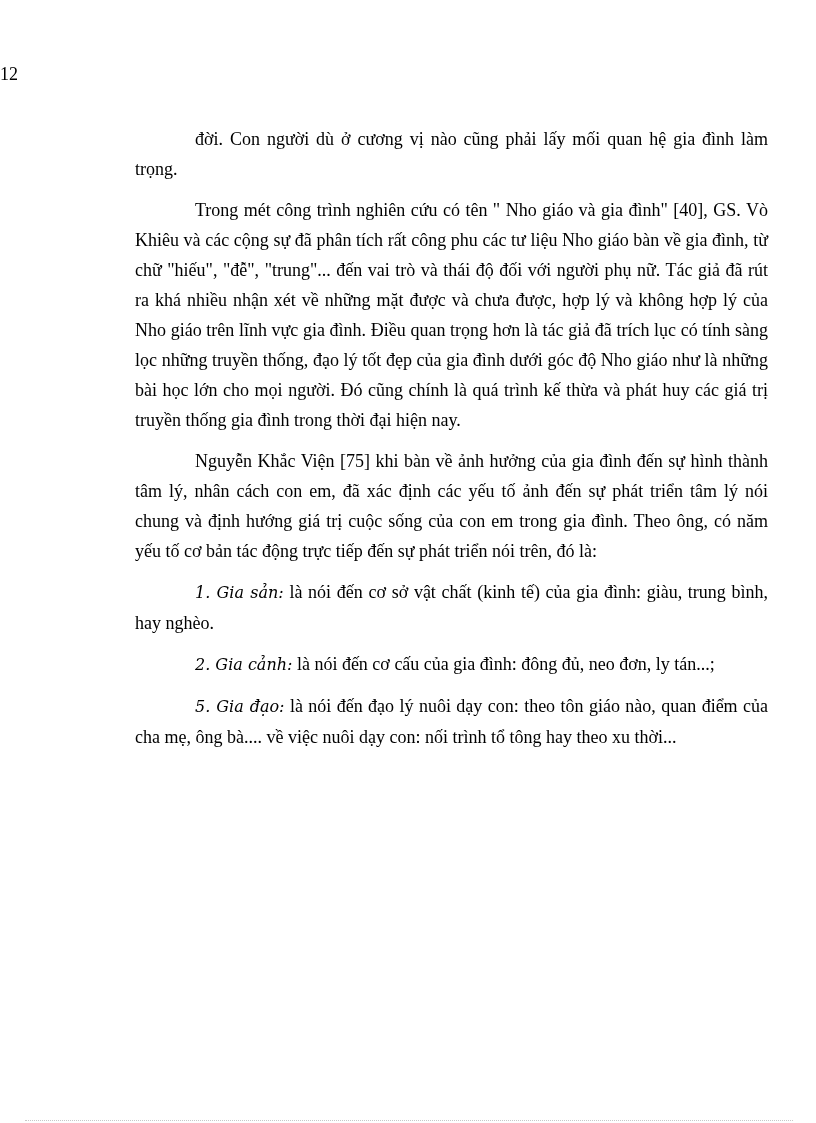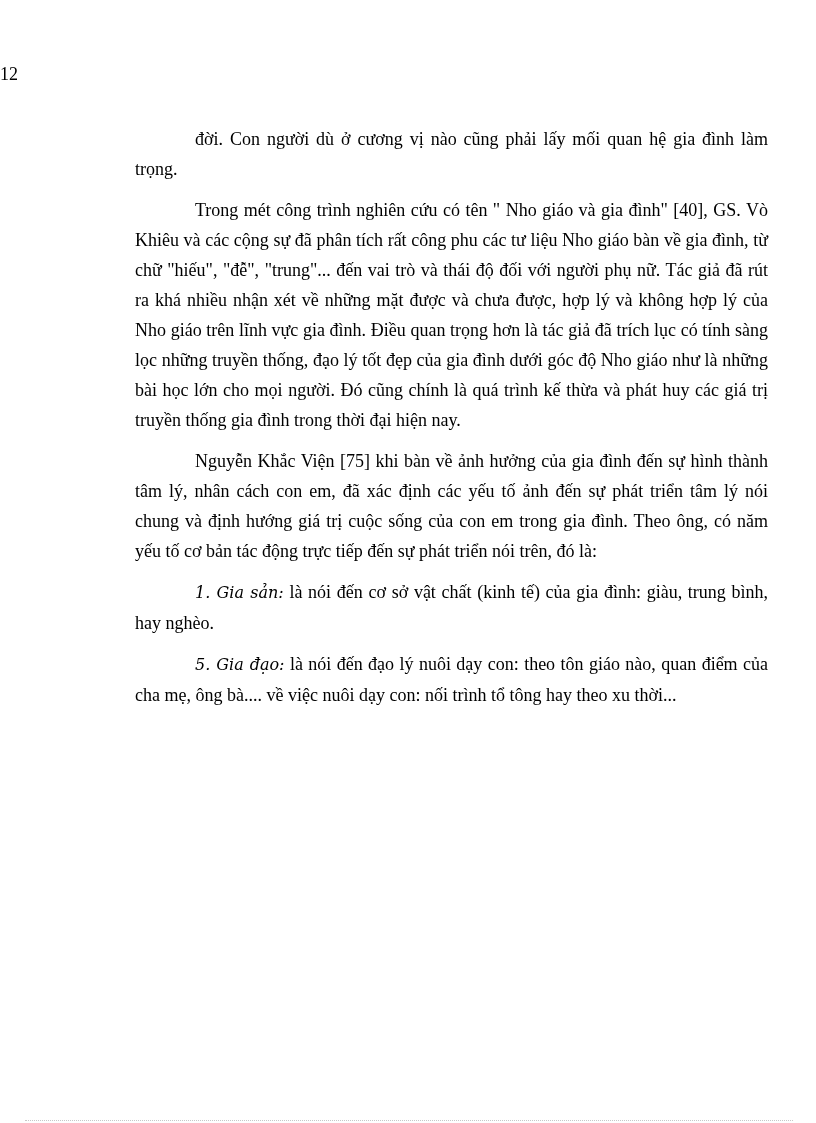--- a/index.html
+++ b/index.html
@@ -55,19 +55,20 @@
 
 <div class="page-number">12</div>
 
 <div class="body-text">
   <p class="para">đời. Con người dù ở cương vị nào cũng phải lấy mối quan hệ gia đình làm trọng.</p>
   <p class="para">Trong mét công trình nghiên cứu có tên " Nho giáo và gia đình" [40], GS. Vò Khiêu và các cộng sự đã phân tích rất công phu các tư liệu Nho giáo bàn về gia đình, từ chữ "hiếu", "đễ", "trung"... đến vai trò và thái độ đối với người phụ nữ. Tác giả đã rút ra khá nhiều nhận xét về những mặt được và chưa được, hợp lý và không hợp lý của Nho giáo trên lĩnh vực gia đình. Điều quan trọng hơn là tác giả đã trích lục có tính sàng lọc những truyền thống, đạo lý tốt đẹp của gia đình dưới góc độ Nho giáo như là những bài học lớn cho mọi người. Đó cũng chính là quá trình kế thừa và phát huy các giá trị truyền thống gia đình trong thời đại hiện nay.</p>
   <p class="para">Nguyễn Khắc Viện [75] khi bàn về ảnh hưởng của gia đình đến sự hình thành tâm lý, nhân cách con em, đã xác định các yếu tố ảnh đến sự phát triển tâm lý nói chung và định hướng giá trị cuộc sống của con em trong gia đình. Theo ông, có năm yếu tố cơ bản tác động trực tiếp đến sự phát triển nói trên, đó là:</p>
 
   <p class="para"><span class="term">1.</span><span class="term"> </span><span class="term">Gia sản:</span><span> là nói đến cơ sở vật chất (kinh tế) của gia đình: giàu, trung bình, hay nghèo.</span></p>
 
+  <p class="para"><span class="term">2.</span><span class="term"> </span><span class="term">Gia cảnh:</span><span> là nói đến cơ cấu của gia đình: đông đủ, neo đơn, ly tán...;</span></p>
 
 
 
   <p class="para"><span class="term">5.</span><span class="term"> </span><span class="term">Gia đạo:</span><span> là nói đến đạo lý nuôi dạy con: theo tôn giáo nào, quan điểm của cha mẹ, ông bà.... về việc nuôi dạy con: nối trình tổ tông hay theo xu thời...</span></p>
 </div>
 
 <div class="bottom-rule"></div>
 
 </body></html>

